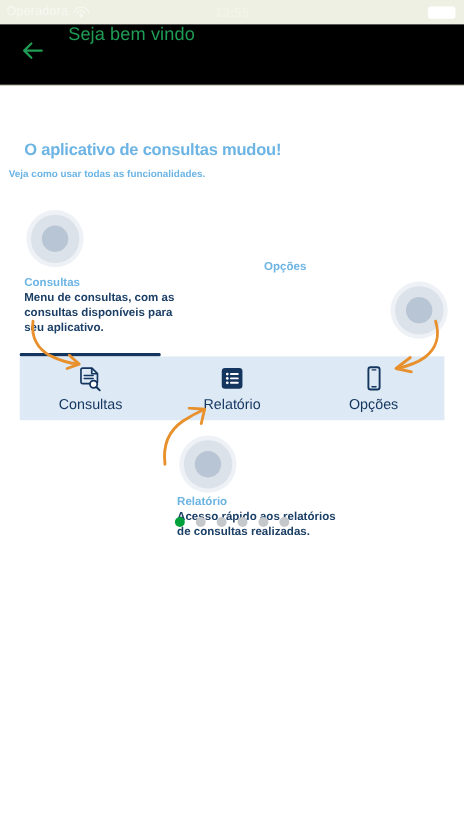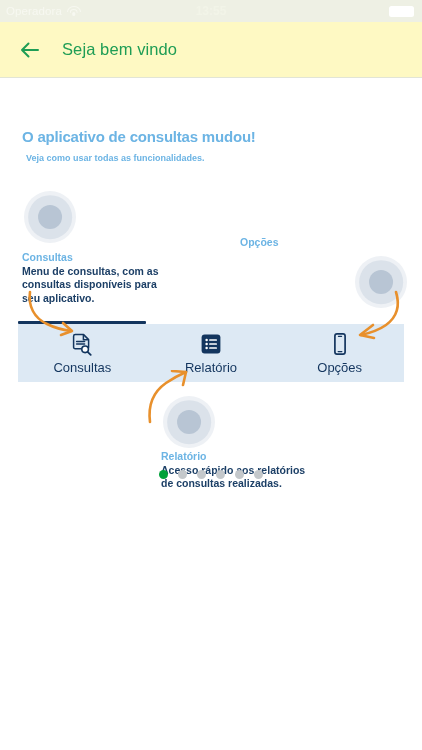--- a/index.html
+++ b/index.html
@@ -27,43 +27,43 @@
   .wifi .a2{ width:8.5px; height:4px; top:3px; }
   .wifi .a3{ width:3.5px; height:3.5px; top:6.5px; background:#f7f8f1; border:none; border-radius:50%; }
   .sb-time{ position:absolute; left:50%; transform:translateX(-50%);
             font-size:12px; color:#f2f4e8; font-weight:600; }
   .sb-right{ position:absolute; right:8px; display:flex; align-items:center; }
   .battery{ width:25px; height:11px; background:#ffffff; border-radius:2.5px; }
 
   
   .navbar{
     height:56px; width:100%;
-    background:#fef9c3;
+    background:#000000;
     border-bottom:1px solid #e2e5d6;
-    display:flex; align-items:center;
+    display:flex; align-items:flex-start;
   }
   .back-btn{
     width:48px; height:48px; margin-left:6px;
     display:flex; align-items:center; justify-content:center;
     cursor:pointer; background:none; border:none;
   }
   .nav-title{
     font-size:16.5px; color:#1f9d55; margin-left:8px; letter-spacing:.1px;
   }
 
   
   .content{ position:relative; width:100%; height:calc(750px - 78px); background:#fff; }
 
   .heading{
     position:absolute; left:22px; top:50px;
     font-size:15px; font-weight:bold; color:#6cb4e4; letter-spacing:-.2px;
     white-space:nowrap;
   }
   .subheading{
-    position:absolute; left:26px; top:75px;
+    position:absolute; left:8px; top:75px;
     font-size:9px; font-weight:bold; color:#6cb4e4;
   }
 
   
   .ripple{ position:absolute; border-radius:50%; background:#eef1f5; }
   .ripple::before{
     content:""; position:absolute; left:50%; top:50%;
     transform:translate(-50%,-50%);
     width:64%; height:64%; border-radius:50%;
     background:#c3cedb;

